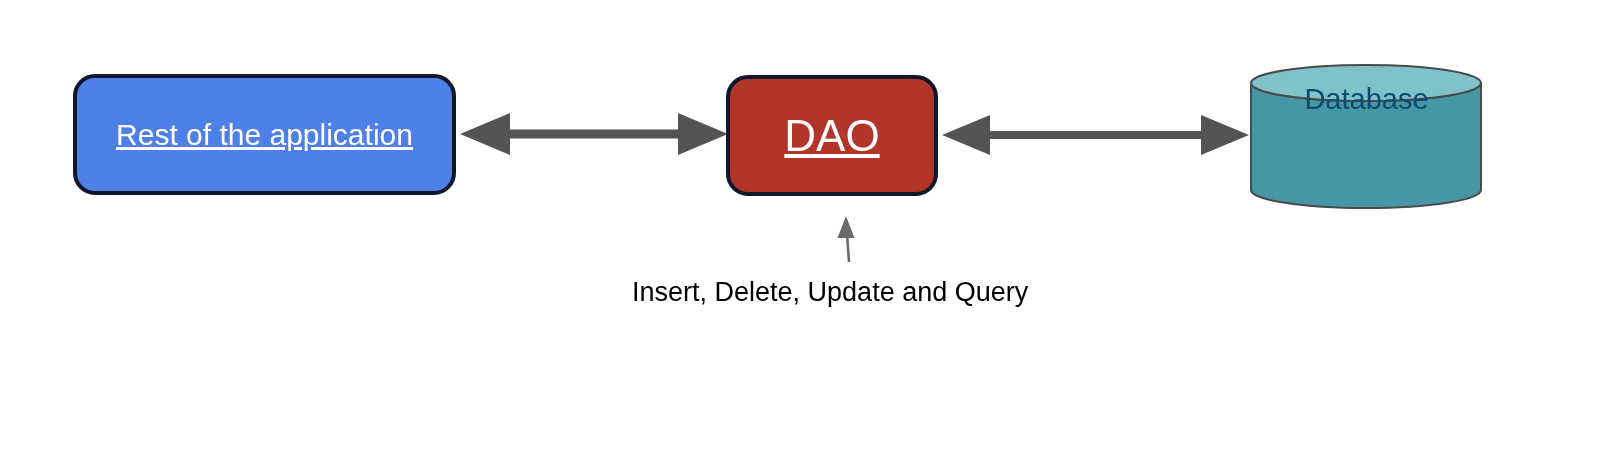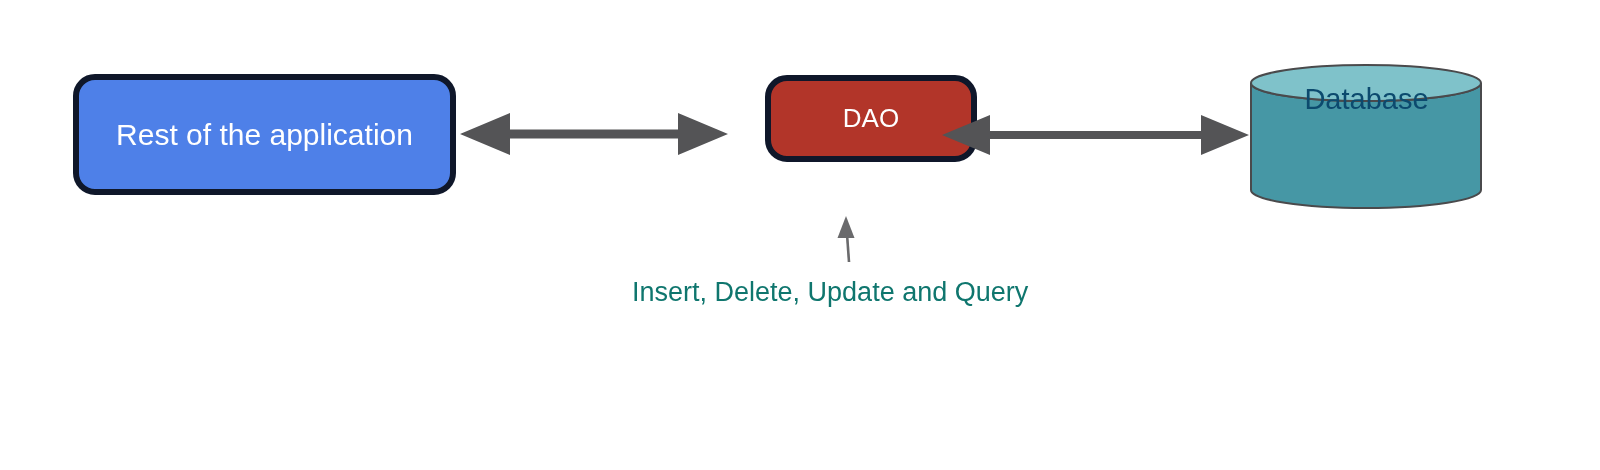--- a/index.html
+++ b/index.html
@@ -11,42 +11,43 @@
     position: relative;
     width: 1600px;
     height: 470px;
     background: #ffffff;
     overflow: hidden;
     font-family: "Liberation Sans", sans-serif;
   }
   .node {
     position: absolute;
     box-sizing: border-box;
-    border: 6px solid #0f172a;
+    border: 4px solid #0f172a;
     border-radius: 22px;
     display: flex;
     align-items: center;
     justify-content: center;
     color: #ffffff;
+    text-decoration: underline;
   }
   .node-app {
     left: 73px;
     top: 74px;
     width: 383px;
     height: 121px;
     background: #4e80e8;
     font-size: 30px;
   }
   .node-dao {
-    left: 765px;
+    left: 726px;
     top: 75px;
     width: 212px;
-    height: 87px;
+    height: 121px;
     background: #b23529;
-    font-size: 26px;
+    font-size: 44px;
   }
   .arrow-svg {
     position: absolute;
     display: block;
   }
   .arrow-app-dao {
     left: 460px;
     top: 112px;
   }
   .arrow-dao-db {
@@ -73,21 +74,21 @@
   }
   .up-arrow-svg {
     position: absolute;
     left: 834px;
     top: 212px;
   }
   .annotation {
     position: absolute;
     left: 632px;
     top: 269px;
-    color: #0f766e;
+    color: #000000;
     font-size: 27px;
     line-height: 46px;
     white-space: nowrap;
   }
 </style>
 </head>
 <body>
 
 <div class="canvas">
 

